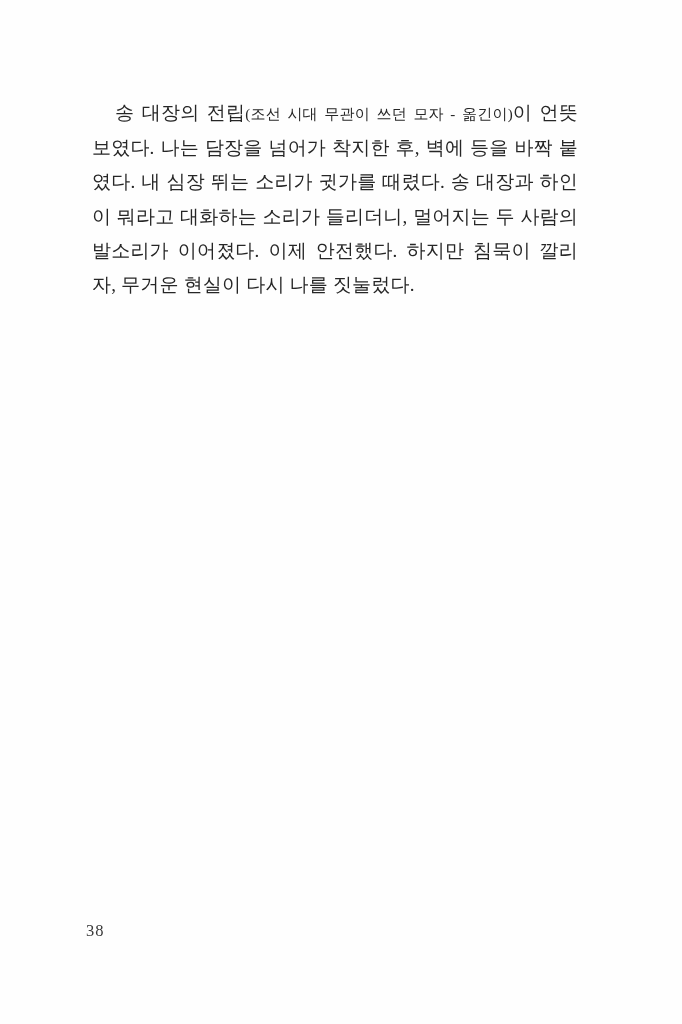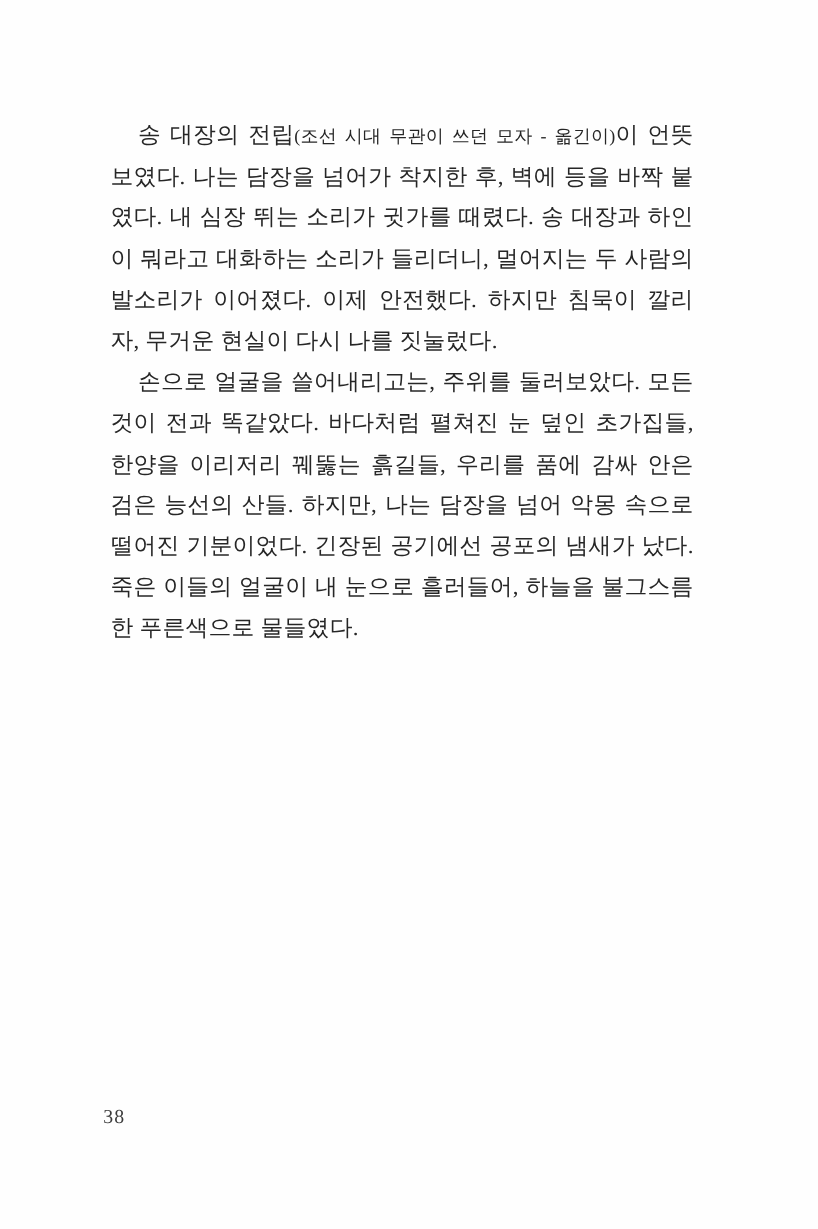--- a/index.html
+++ b/index.html
@@ -51,21 +51,20 @@
 
 <div class="book-page">
 
   <div class="body-text">
 
     <p><span>송 대장의 전립</span><span class="translator-note">(조선 시대 무관이 쓰던 모자 - 옮긴이)</span><span>이 언뜻 보였다. 나는 담장을 넘어가 착지한 후, 벽에 등을 바짝 붙였다. 내 심장 뛰는 소리가 귓가를 때렸다. 송 대장과 하인이 뭐라고 대화하는 소리가 들리더니, 멀어지는 두 사람의 발소리가 이어졌다. 이제 안전했다. 하지만 침묵이 깔리자, 무거운 현실이 다시 나를 짓눌렀다.</span></p>
 
 
 
 
-    <p>손으로 얼굴을 쓸어내리고는, 주위를 둘러보았다. 모든 것이 전과 똑같았다. 바다처럼 펼쳐진 눈 덮인 초가집들, 한양을 이리저리 꿰뚫는 흙길들, 우리를 품에 감싸 안은 검은 능선의 산들. 하지만, 나는 담장을 넘어 악몽 속으로 떨어진 기분이었다. 긴장된 공기에선 공포의 냄새가 났다. 죽은 이들의 얼굴이 내 눈으로 흘러들어, 하늘을 불그스름한 푸른색으로 물들였다.</p>
 
 
 
   </div>
 
   <div class="page-number">38</div>
 
 </div>
 
 </body></html>

